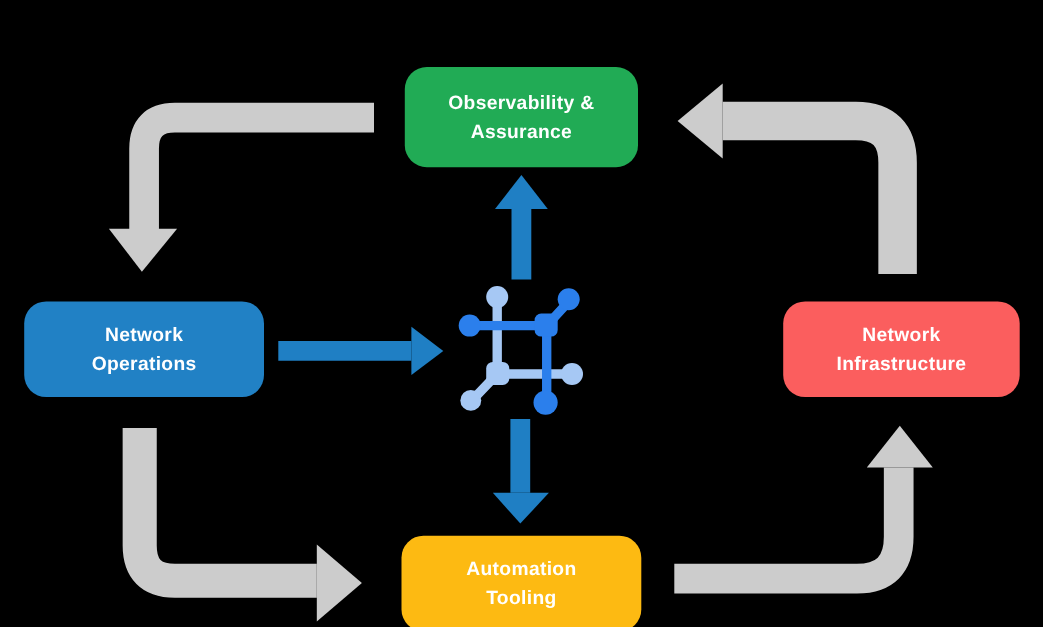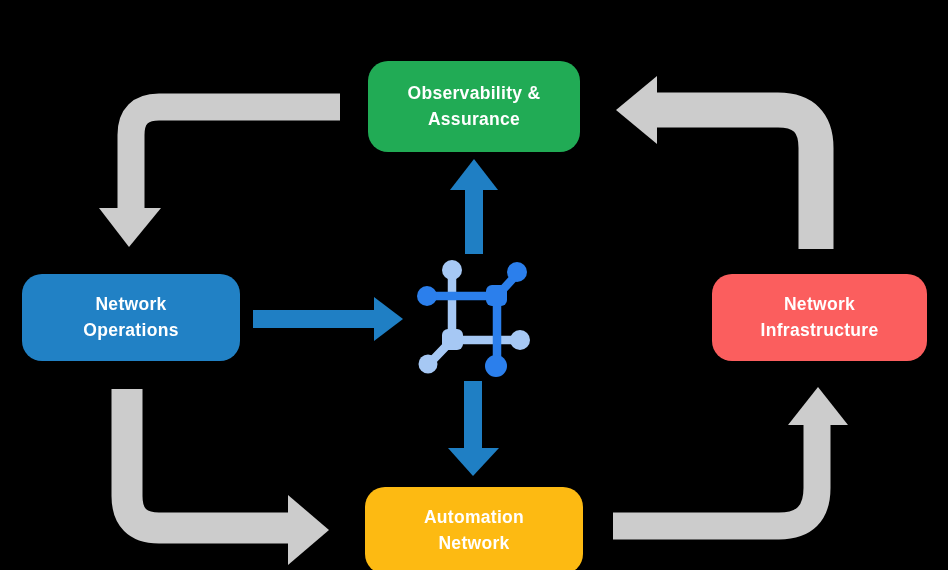--- a/index.html
+++ b/index.html
@@ -119,16 +119,16 @@
 Operations</span>
   </div>
 
   <div class="node node-infrastructure">
     <span>Network
 Infrastructure</span>
   </div>
 
   <div class="node node-automation">
     <span>Automation
-Network</span>
+Tooling</span>
   </div>
 
 </div>
 
 </body></html>

